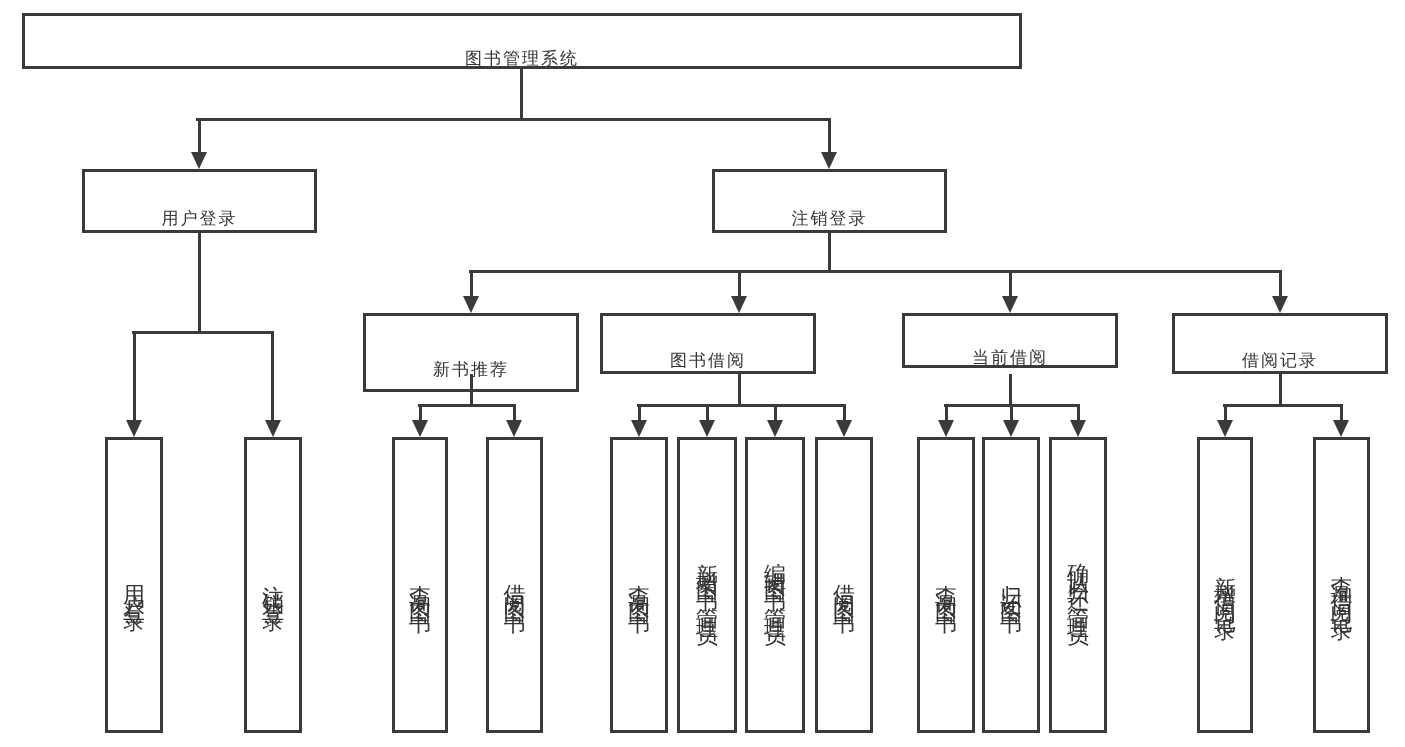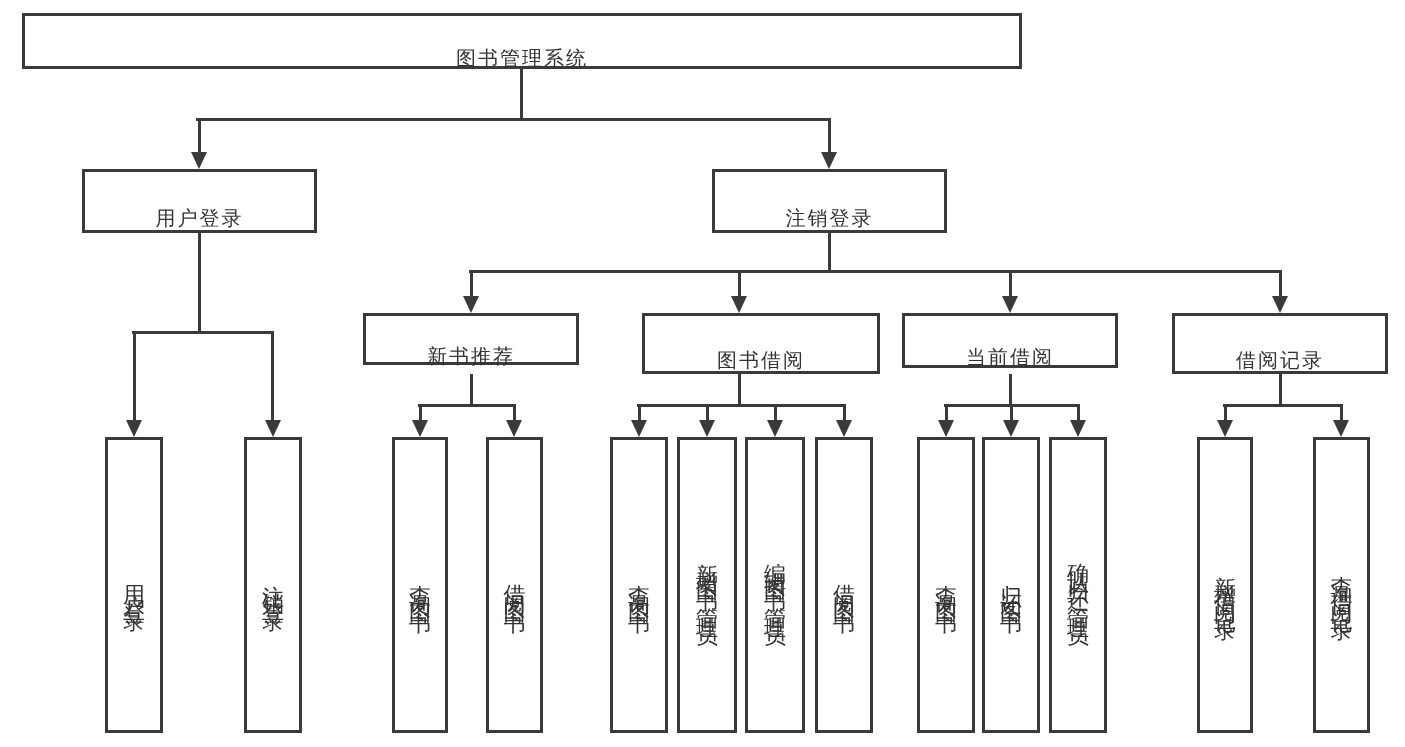--- a/index.html
+++ b/index.html
@@ -6,21 +6,21 @@
   .canvas {
     position:relative; width:1405px; height:747px;
     background:#ffffff; overflow:hidden;
     font-family:"Liberation Sans", sans-serif; color:#333333;
   }
   .hbox, .vbox {
     position:absolute; box-sizing:border-box;
     border:3px solid #3a3a3a; background:#ffffff;
     display:flex; align-items:center; justify-content:center;
   }
-  .hbox span { font-size:20px; letter-spacing:2px; white-space:nowrap;margin-top:34px; }
+  .hbox span { font-size:17px; letter-spacing:2px; white-space:nowrap;margin-top:34px; }
   .vbox { top:437px; height:296px; }
   .vbox span {
     writing-mode:vertical-rl; text-orientation:mixed;
     font-size:22px; letter-spacing:9px; line-height:1; white-space:nowrap;
   }
   .line { position:absolute; background:#3a3a3a; }
   .arrow {
     position:absolute; width:0; height:0;
     border-left:8px solid transparent; border-right:8px solid transparent;
     border-top:17px solid #3a3a3a;
@@ -39,24 +39,24 @@
     <span>图书管理系统</span>
   </div>
 
   <div class="hbox" style="left:82px;top:169px;width:235px;height:64px">
     <span>用户登录</span>
   </div>
   <div class="hbox" style="left:712px;top:169px;width:235px;height:64px">
     <span>注销登录</span>
   </div>
 
-  <div class="hbox" style="left:363px;top:313px;width:216px;height:52px">
+  <div class="hbox" style="left:363px;top:313px;width:216px;height:79px">
     <span>新书推荐</span>
   </div>
-  <div class="hbox" style="left:642px;top:313px;width:238px;height:61px">
+  <div class="hbox" style="left:600px;top:313px;width:216px;height:61px">
     <span>图书借阅</span>
   </div>
   <div class="hbox" style="left:902px;top:313px;width:216px;height:55px">
     <span>当前借阅</span>
   </div>
   <div class="hbox" style="left:1172px;top:313px;width:216px;height:61px">
     <span>借阅记录</span>
   </div>
 
   <div class="vbox" style="left:105px;width:58px">

